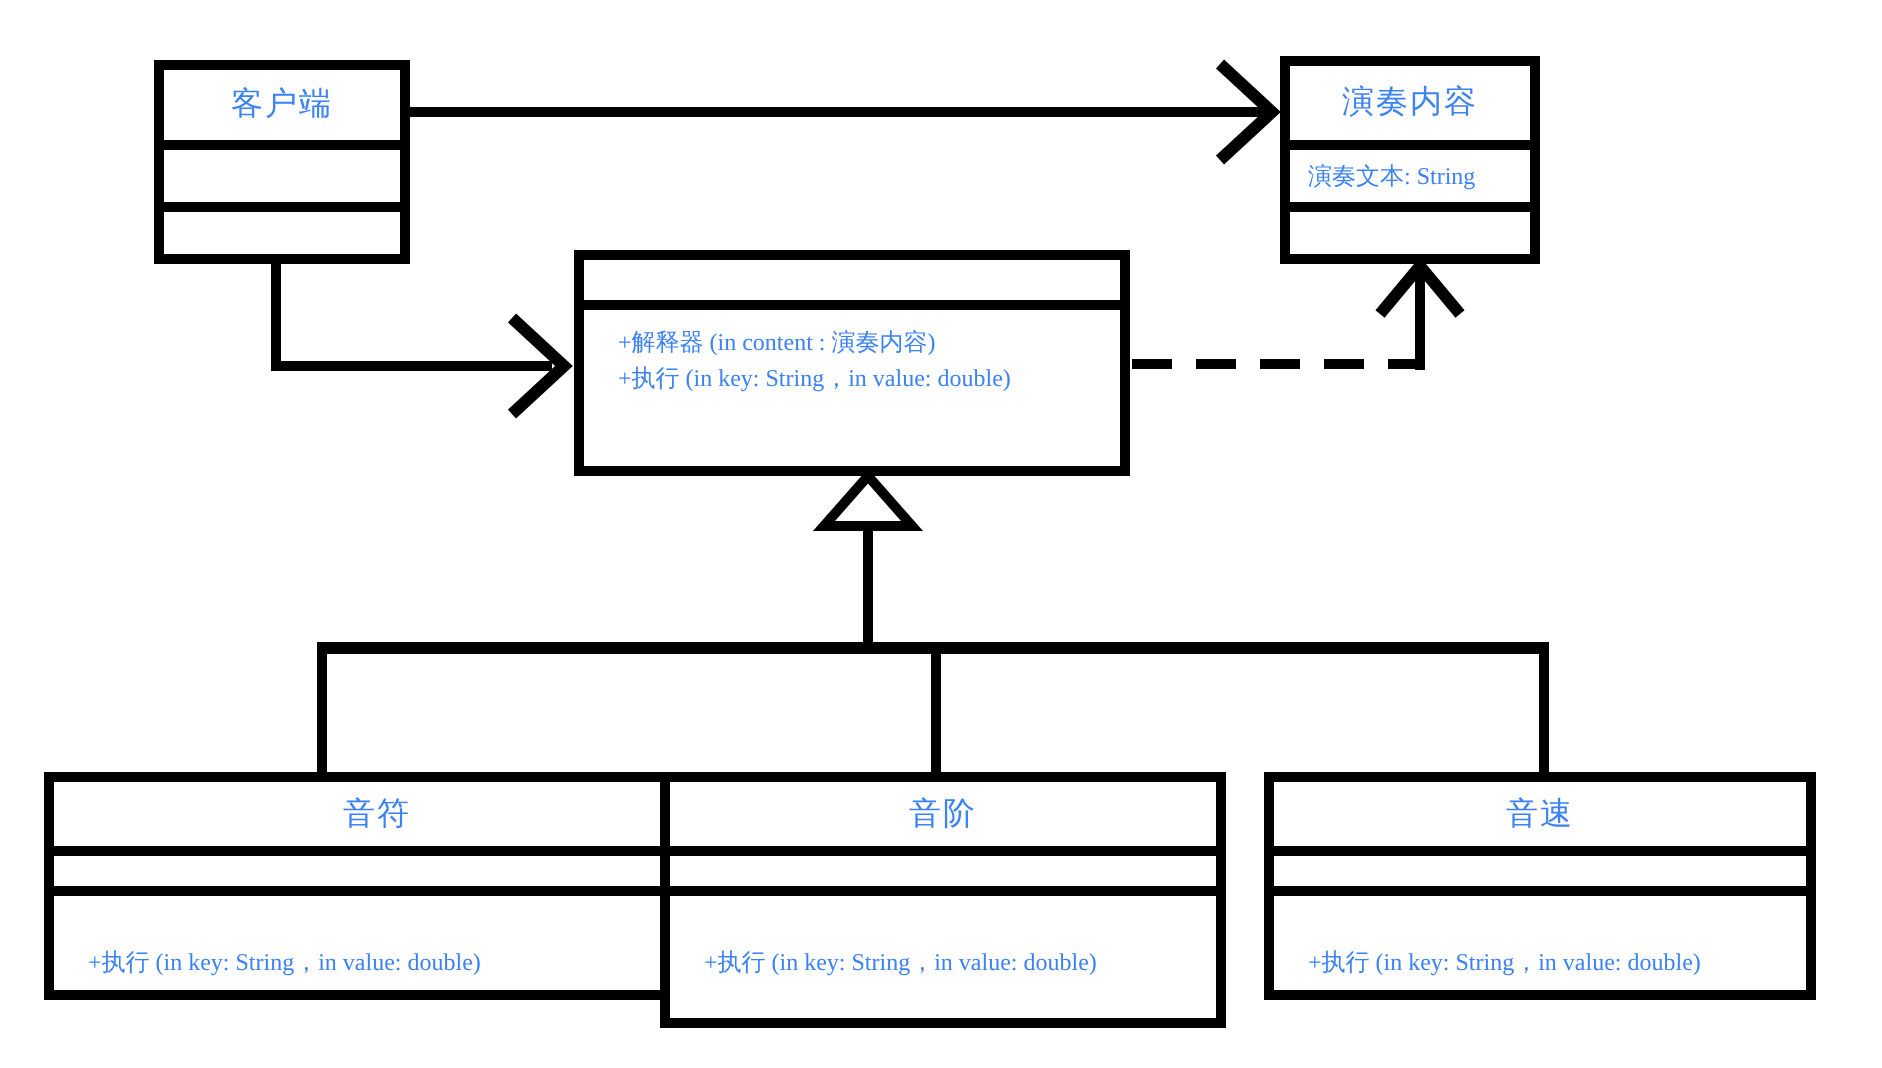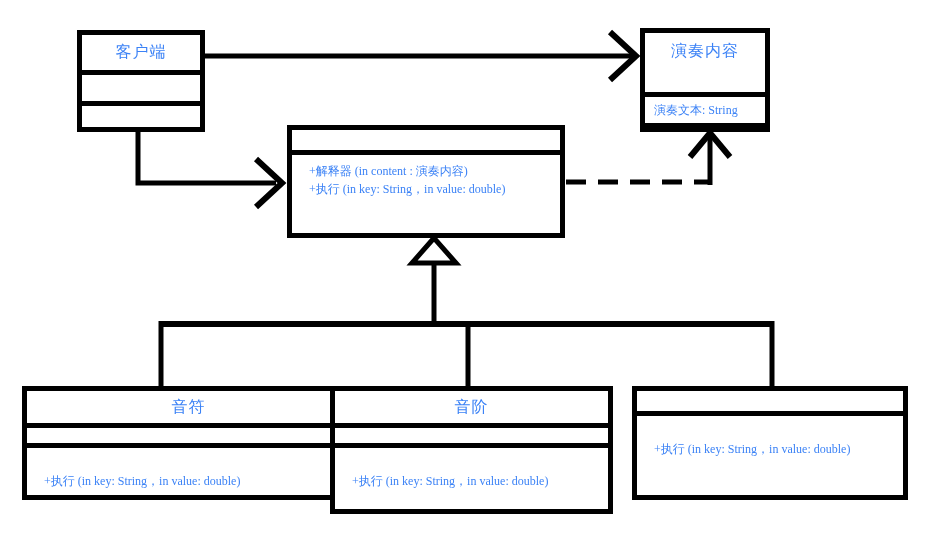--- a/index.html
+++ b/index.html
@@ -66,21 +66,21 @@
   </svg>
 
   <div class="uml-box" style="left:77px; top:30px; width:128px; height:102px;">
     <div class="compartment title" style="height:35px;">客户端</div>
     <div class="compartment" style="height:31px;"></div>
     <div class="compartment grow"></div>
   </div>
 
   <div class="uml-box" style="left:640px; top:28px; width:130px; height:104px;">
     <div class="compartment title" style="height:37px;">演奏内容</div>
-    <div class="compartment attrs" style="height:31px;margin-top:22px;">
+    <div class="compartment attrs" style="height:31px;">
       <span class="line">演奏文本: String</span>
     </div>
     <div class="compartment grow"></div>
   </div>
 
   <div class="uml-box" style="left:287px; top:125px; width:278px; height:113px;">
     <div class="compartment" style="height:20px;"></div>
     <div class="compartment grow methods dual">
       <div class="line">+解释器 (in content : 演奏内容)</div>
       <div class="line">+执行 (in key: String，in value: double)</div>
@@ -97,19 +97,20 @@
 
   <div class="uml-box" style="left:330px; top:386px; width:283px; height:128px;">
     <div class="compartment title" style="height:32px;">音阶</div>
     <div class="compartment" style="height:20px;"></div>
     <div class="compartment grow methods low">
       <div class="line">+执行 (in key: String，in value: double)</div>
     </div>
   </div>
 
   <div class="uml-box" style="left:632px; top:386px; width:276px; height:114px;">
+    <div class="compartment title" style="height:32px;">音速</div>
     <div class="compartment" style="height:20px;"></div>
     <div class="compartment grow methods low">
       <div class="line">+执行 (in key: String，in value: double)</div>
     </div>
   </div>
 
 </div>
 
 </body></html>

